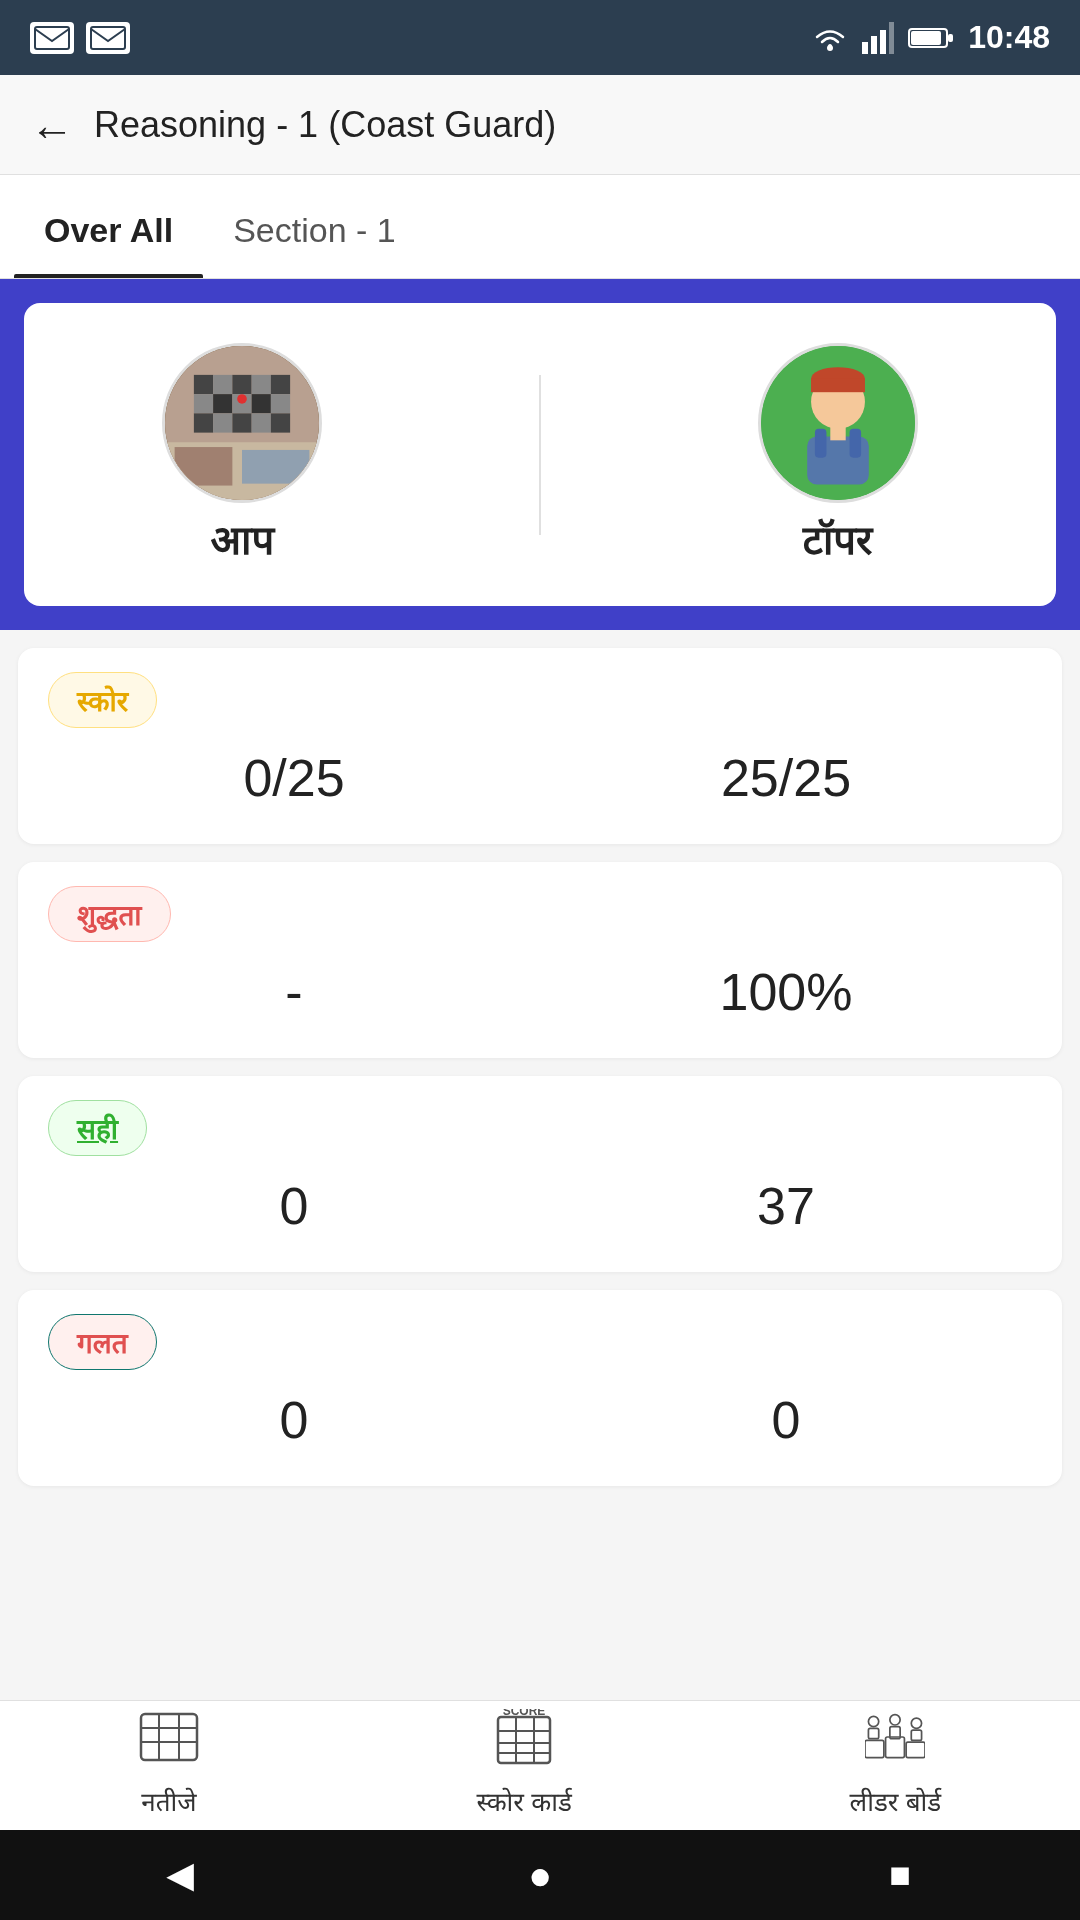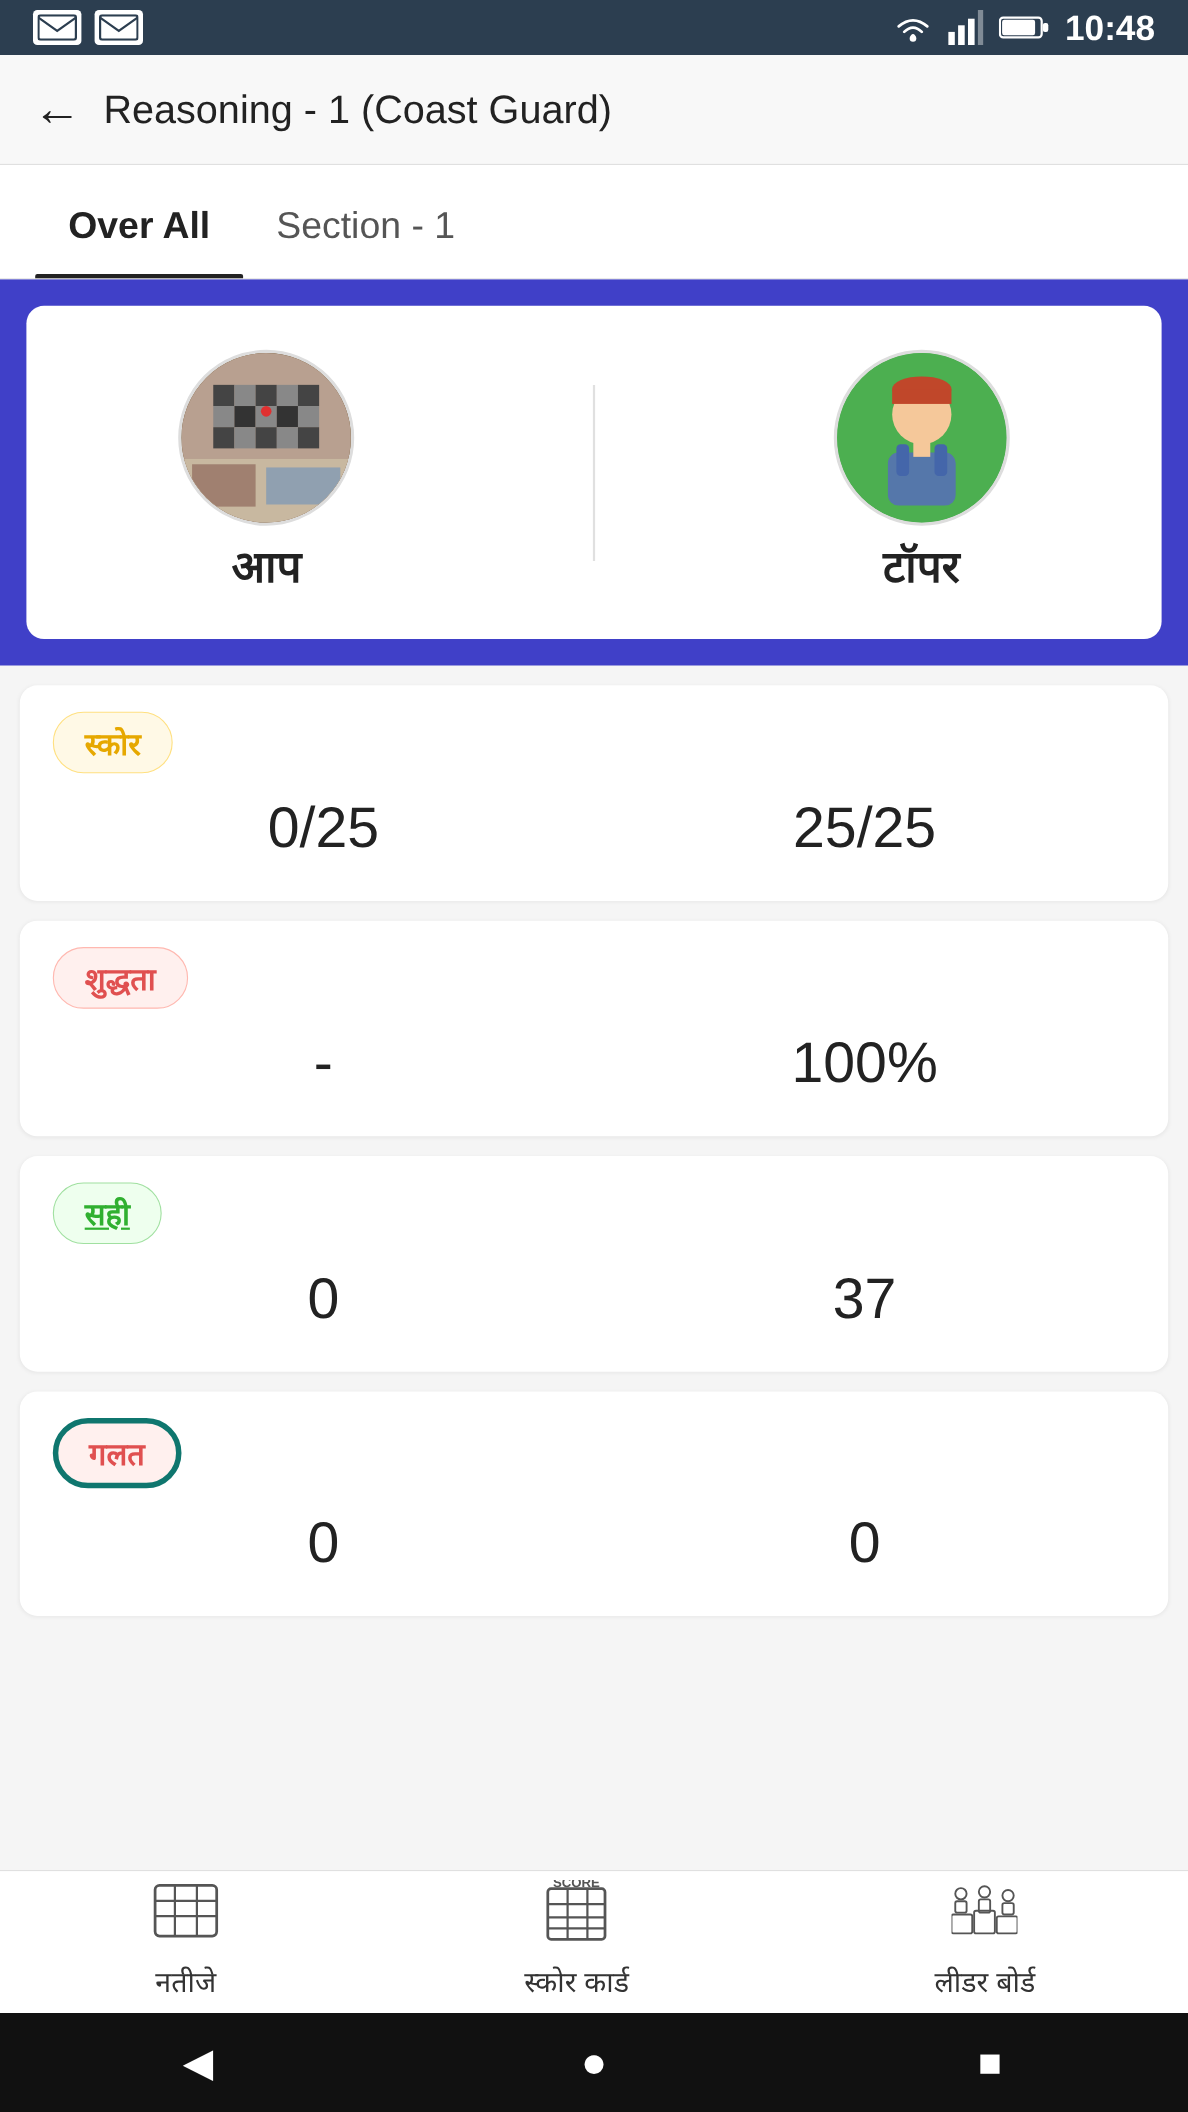--- a/index.html
+++ b/index.html
@@ -9,21 +9,21 @@
       min-height: 1920px;
       font-family: 'Arial', sans-serif;
       background: #f5f5f5;
       display: flex;
       flex-direction: column;
     }
 
     
     .status-bar {
       background: #2c3e50;
-      height: 50px;
+      height: 75px;
       display: flex;
       align-items: center;
       justify-content: space-between;
       padding: 0 30px;
       color: white;
     }
     .status-bar-left {
       display: flex;
       gap: 12px;
       align-items: center;
@@ -65,21 +65,21 @@
     .nav-title {
       font-size: 36px;
       color: #222;
       font-weight: 400;
     }
 
     
     .tabs-container {
       background: white;
       display: flex;
-      padding: 0 32px;
+      padding: 0 14px;
       border-bottom: 1px solid #e0e0e0;
     }
     .tab {
       padding: 36px 30px 28px;
       font-size: 34px;
       color: #555;
       cursor: pointer;
       position: relative;
     }
     .tab.active {
@@ -167,21 +167,21 @@
       display: inline-block;
       padding: 8px 28px;
       border-radius: 50px;
       font-size: 28px;
       font-weight: bold;
       margin-bottom: 20px;
     }
     .badge-score { background: #fff9e6; color: #e6a800; border: 1px solid #ffe080; }
     .badge-accuracy { background: #fff0ee; color: #e05050; border: 1px solid #ffb8b0; }
     .badge-correct { background: #eeffee; color: #30b030; border: 1px solid #a0e0a0; text-decoration: underline; }
-    .badge-wrong { background: #fff0ee; color: #e05050; border: 5px solid #0f766e; font-family: Liberation Serif, serif; }
+    .badge-wrong { background: #fff0ee; color: #e05050; border: 1px solid #0f766e; font-family: Liberation Serif, serif; }
 
     .stat-values {
       display: flex;
       justify-content: space-around;
       align-items: center;
     }
     .stat-value {
       font-size: 52px;
       color: #222;
       text-align: center;

